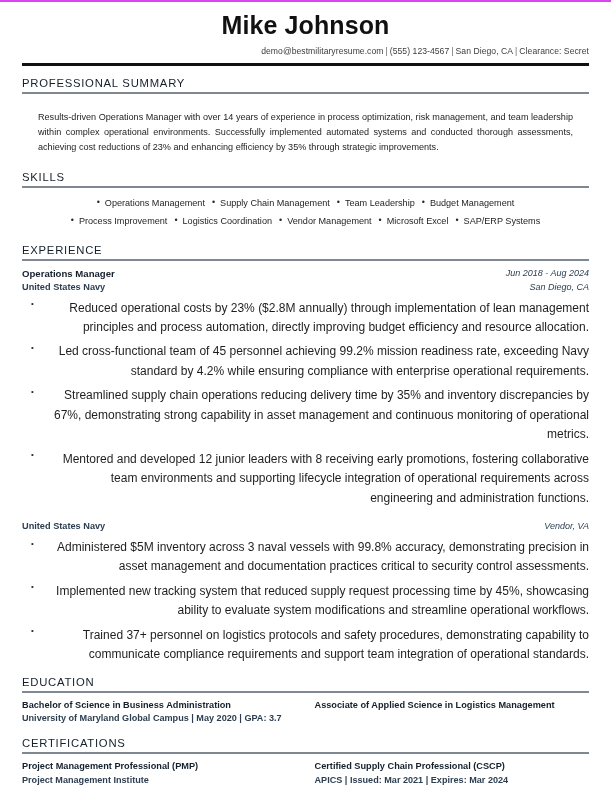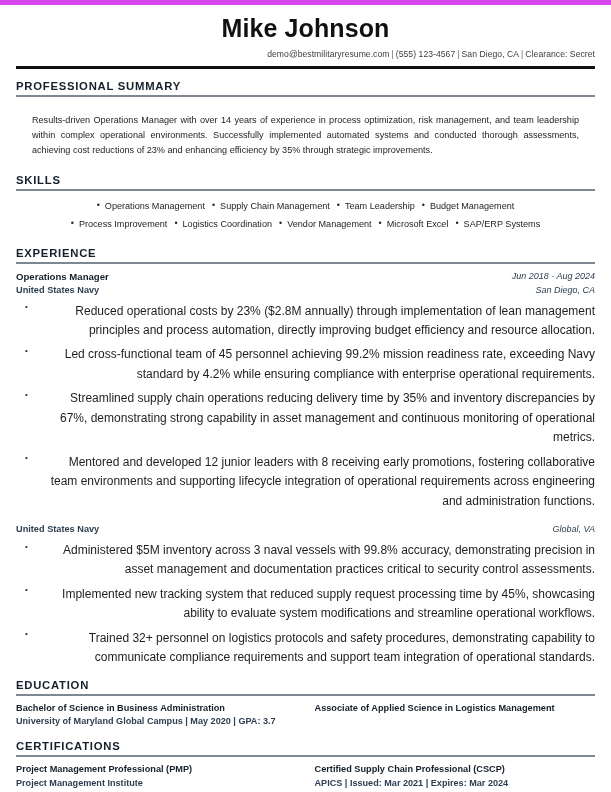--- a/index.html
+++ b/index.html
@@ -11,22 +11,22 @@
     font-family: "Liberation Sans", sans-serif;
     color: #1a1a1a;
   }
   .page {
     width: 611px;
     height: 792px;
     box-sizing: border-box;
     background: #ffffff;
     position: relative;
     overflow: hidden;
-    border-top: 5px solid #d946ef;
-    padding: 0 16px;
+    border-top: 2px solid #d946ef;
+    padding: 0 22px;
   }
 
   
   .resume-header {
     padding-top: 9px;
     text-align: center;
   }
   .full-name {
     font-size: 25px;
     font-weight: bold;
@@ -50,21 +50,21 @@
   .header-rule {
     height: 3px;
     background: #111111;
     margin-top: 7px;
   }
 
   
   .section { margin-top: 11px; }
   .section-title {
     font-size: 11.3px;
-    font-weight: bold;
+    font-weight: normal;
     letter-spacing: 0.75px;
     color: #15202b;
     line-height: 1.1;
     margin: 0 0 3px 0;
   }
   .section-rule {
     height: 2px;
     background: #7f8791;
     margin-bottom: 6px;
   }
@@ -257,26 +257,26 @@
         <li>Reduced operational costs by 23% ($2.8M annually) through implementation of lean management principles and process automation, directly improving budget efficiency and resource allocation.</li>
         <li>Led cross-functional team of 45 personnel achieving 99.2% mission readiness rate, exceeding Navy standard by 4.2% while ensuring compliance with enterprise operational requirements.</li>
         <li>Streamlined supply chain operations reducing delivery time by 35% and inventory discrepancies by 67%, demonstrating strong capability in asset management and continuous monitoring of operational metrics.</li>
         <li>Mentored and developed 12 junior leaders with 8 receiving early promotions, fostering collaborative team environments and supporting lifecycle integration of operational requirements across engineering and administration functions.</li>
       </ul>
     </div>
 
     <div class="job">
       <div class="job-line">
         <span class="job-company">United States Navy</span>
-        <span class="job-location">Global, VA</span>
+        <span class="job-location">Vendor, VA</span>
       </div>
       <ul class="bullets">
         <li>Administered $5M inventory across 3 naval vessels with 99.8% accuracy, demonstrating precision in asset management and documentation practices critical to security control assessments.</li>
         <li>Implemented new tracking system that reduced supply request processing time by 45%, showcasing ability to evaluate system modifications and streamline operational workflows.</li>
-        <li>Trained 32+ personnel on logistics protocols and safety procedures, demonstrating capability to communicate compliance requirements and support team integration of operational standards.</li>
+        <li>Trained 37+ personnel on logistics protocols and safety procedures, demonstrating capability to communicate compliance requirements and support team integration of operational standards.</li>
       </ul>
     </div>
   </div>
 
   <div class="section">
     <h2 class="section-title">EDUCATION</h2>
     <div class="section-rule"></div>
     <div class="two-col">
       <div>
         <div class="entry-primary">Bachelor of Science in Business Administration</div>

